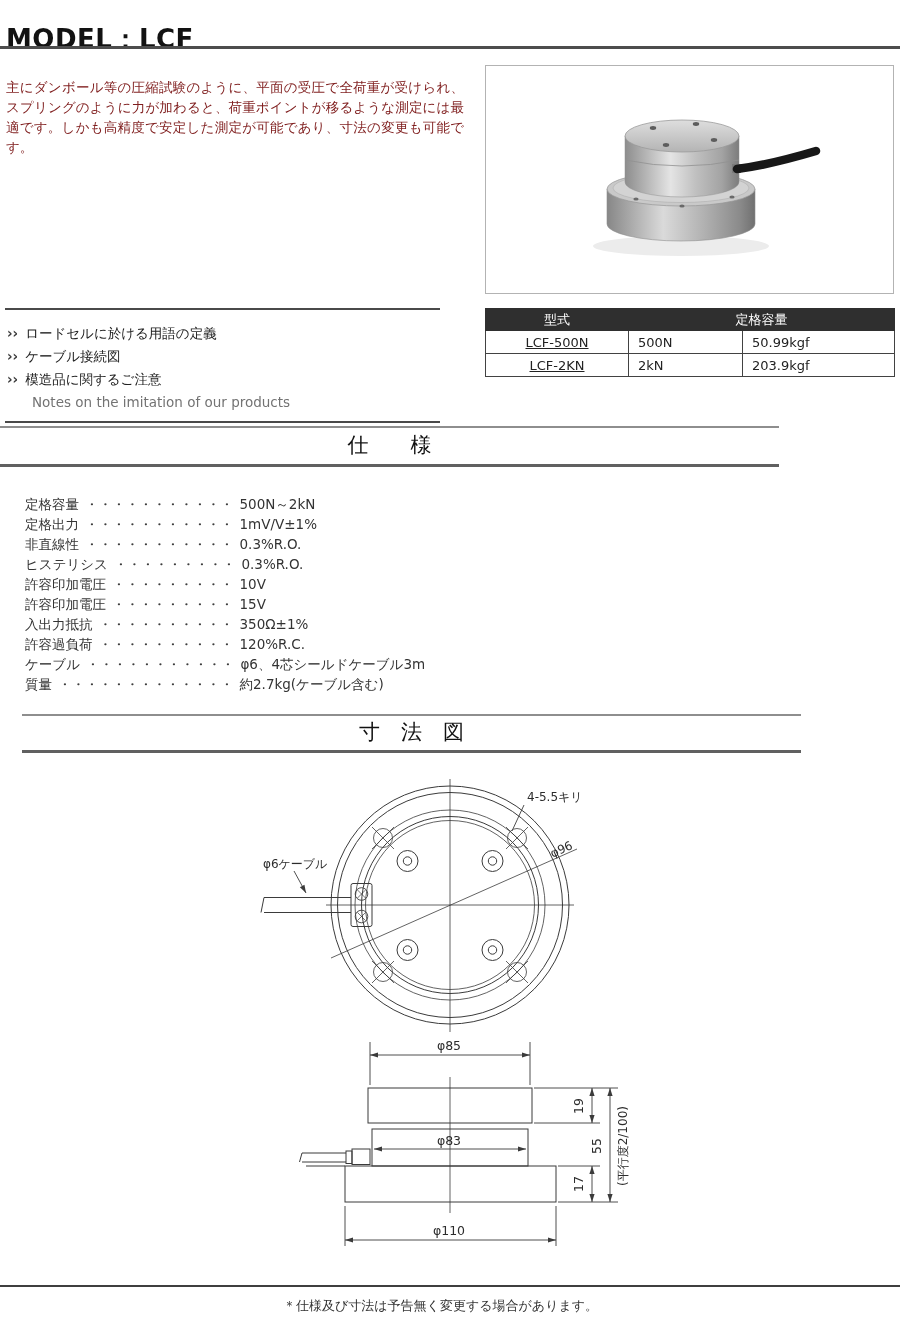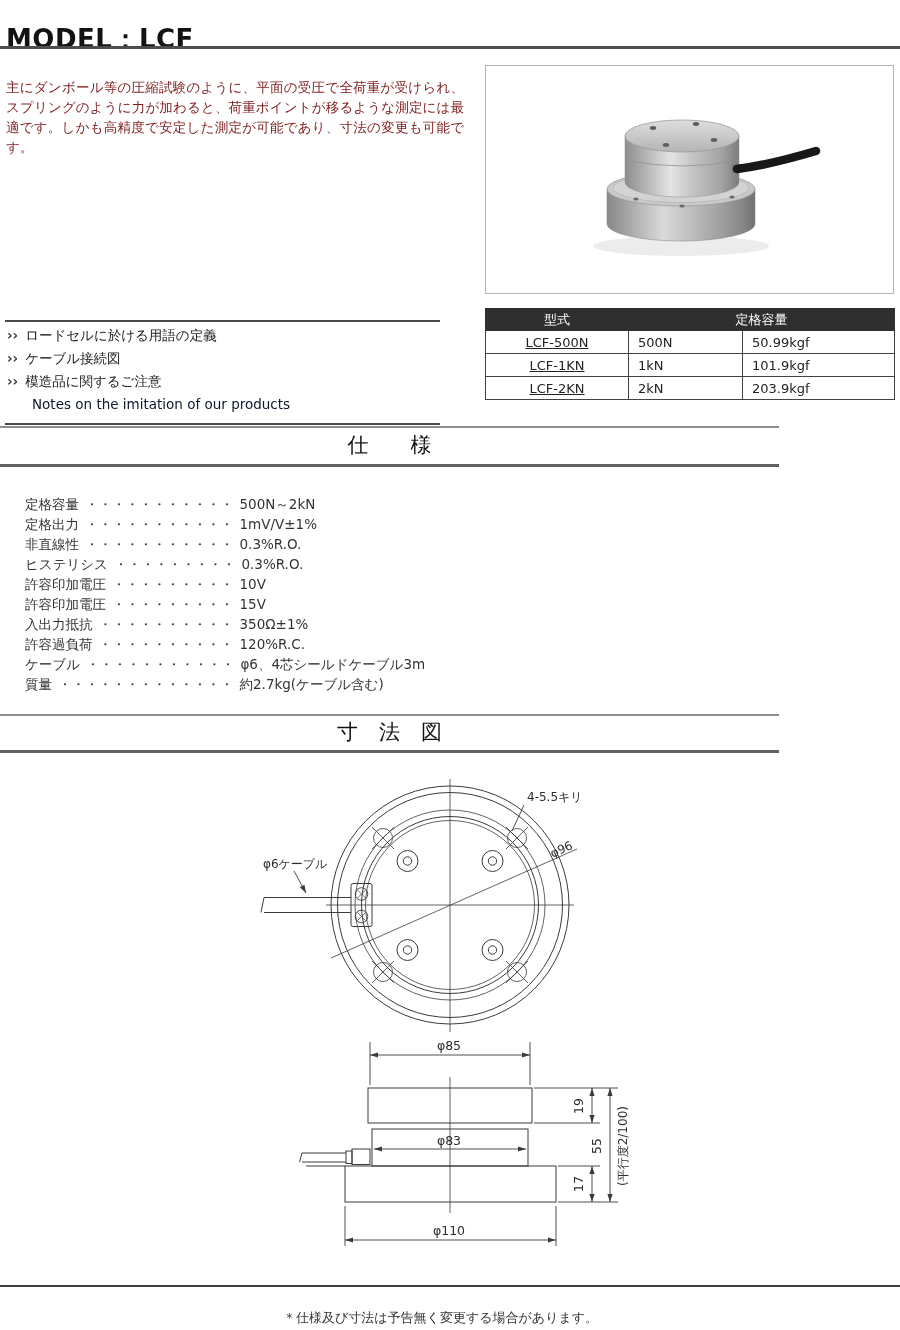--- a/index.html
+++ b/index.html
@@ -20,26 +20,25 @@
   }
 
   .photo-box {
     position:absolute; left:485px; top:65px; width:409px; height:229px;
     border:1px solid #b3b3b3; background:#fff;
   }
 
   .links {
     position:absolute; left:5px; top:308px; width:435px;
     border-top:2px solid #4a4a4a; border-bottom:2px solid #4a4a4a;
-    padding:2px 2px 8px 2px;
-    margin-top:12px;
+    padding:12px 2px 8px 2px;
   }
   .link-row { font-size:13.5px; line-height:23px; color:#222; cursor:pointer; }
   .link-marker { color:#3c3c3c; margin-right:7px; font-weight:bold; }
-  .link-sub { padding-left:25px; font-size:13.5px; line-height:22px; color:#0f172a; }
+  .link-sub { padding-left:25px; font-size:13.5px; line-height:22px; color:#737373; }
 
   table.cap-table {
     position:absolute; left:485px; top:308px; width:409px;
     border-collapse:collapse; font-size:13px; table-layout:fixed;
   }
   .cap-table th {
     background:#2f2f2f; color:#ffffff; font-weight:normal;
     height:22px; border:1px solid #2f2f2f; text-align:center; font-size:13px;
   }
   .cap-table th + th { border-left:1px solid #8a8a8a; }
@@ -49,35 +48,35 @@
   }
   .cell-c { text-align:center;text-decoration:underline; }
   .cell-r { text-align:left; }
 
   .section-band {
     position:absolute; left:0; width:779px; text-align:center;
     border-top:2px solid #8e8e8e; border-bottom:3px solid #606060;
     font-size:21px; color:#111; background:#fff;
   }
   #spec-band { top:426px; height:41px; line-height:35px; }
-  #dim-band  { top:714px; height:39px; line-height:33px; }
+  #dim-band  { top:714px; height:39px; line-height:33px;margin-left:22px; }
 
   .specs { position:absolute; left:25px; top:494px; font-size:13.5px; color:#333; }
   .spec-row { display:flex; line-height:20px; white-space:pre; }
   .spec-dots { margin:0 6px; color:#3d3d3d; }
 
   .drawing { position:absolute; left:0; top:765px; width:900px; height:505px; }
   svg text {
     font-family:"DejaVu Sans","Liberation Sans",sans-serif;
     font-size:12.5px; fill:#2c2c2c; stroke:none;
   }
   svg .small-label { font-size:12px; }
 
   .footer-rule { position:absolute; left:0; top:1285px; width:900px; height:2px; background:#3f3f3f; }
-  .footer-note { position:absolute; left:283px; top:1297px; font-size:13px; color:#333;margin-top:12px; }
+  .footer-note { position:absolute; left:283px; top:1297px; font-size:13px; color:#333; }
 </style>
 </head>
 <body>
 
 <div class="title">MODEL：LCF</div>
 <div class="title-rule"></div>
 
 <div class="intro">主にダンボール等の圧縮試験のように、平面の受圧で全荷重が受けられ、スプリングのように力が加わると、荷重ポイントが移るような測定には最適です。しかも高精度で安定した測定が可能であり、寸法の変更も可能です。</div>
 
 <div class="photo-box">
@@ -146,25 +145,20 @@
       <th colspan="2">定格容量</th>
     </tr>
   </thead>
   <tbody>
     <tr>
       <td class="cell-c">LCF-500N</td>
       <td class="cell-r">500N</td>
       <td class="cell-r">50.99kgf</td>
     </tr>
     <tr>
-      <td class="cell-c">LCF-1KN</td>
-      <td class="cell-r">1kN</td>
-      <td class="cell-r">101.9kgf</td>
-    </tr>
-    <tr>
       <td class="cell-c">LCF-2KN</td>
       <td class="cell-r">2kN</td>
       <td class="cell-r">203.9kgf</td>
     </tr>
   </tbody>
 </table>
 
 <div id="spec-band" class="section-band">仕　　様</div>
 
 <div class="specs">

